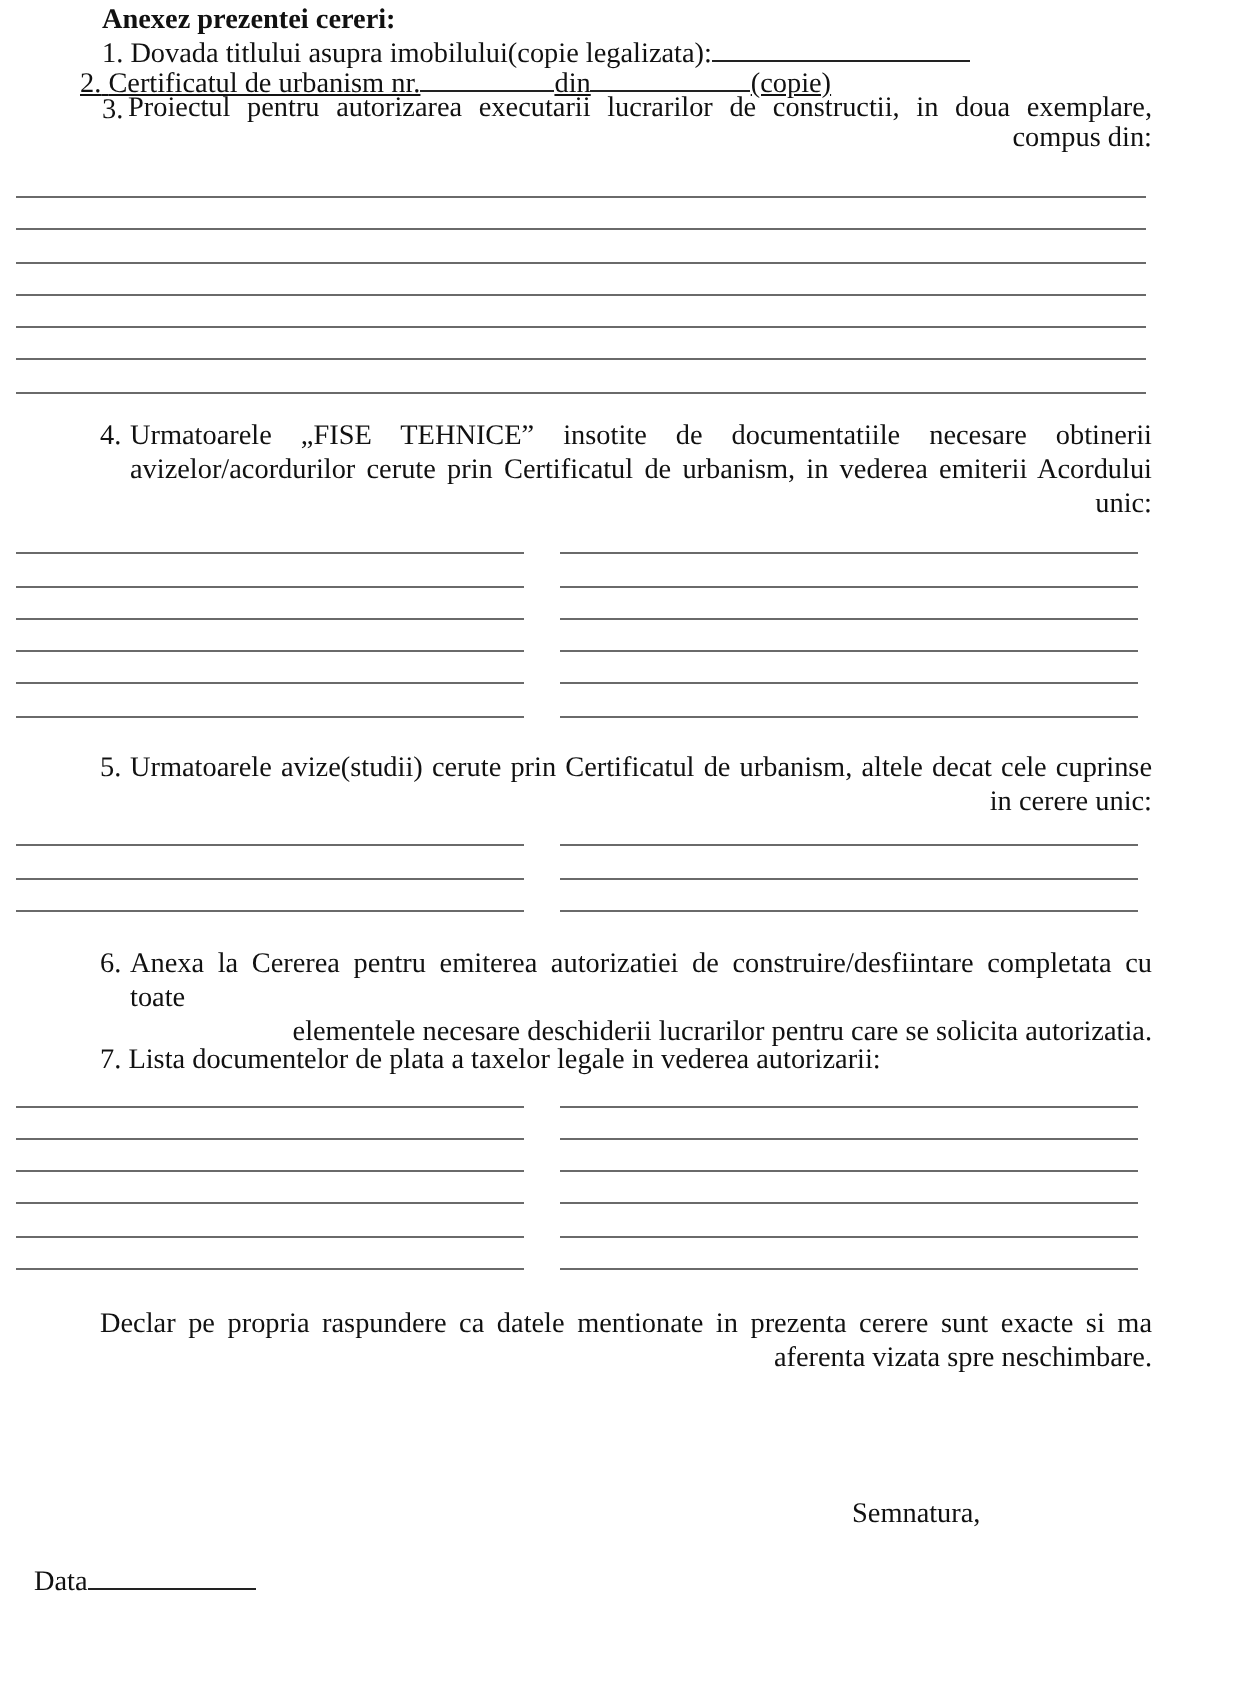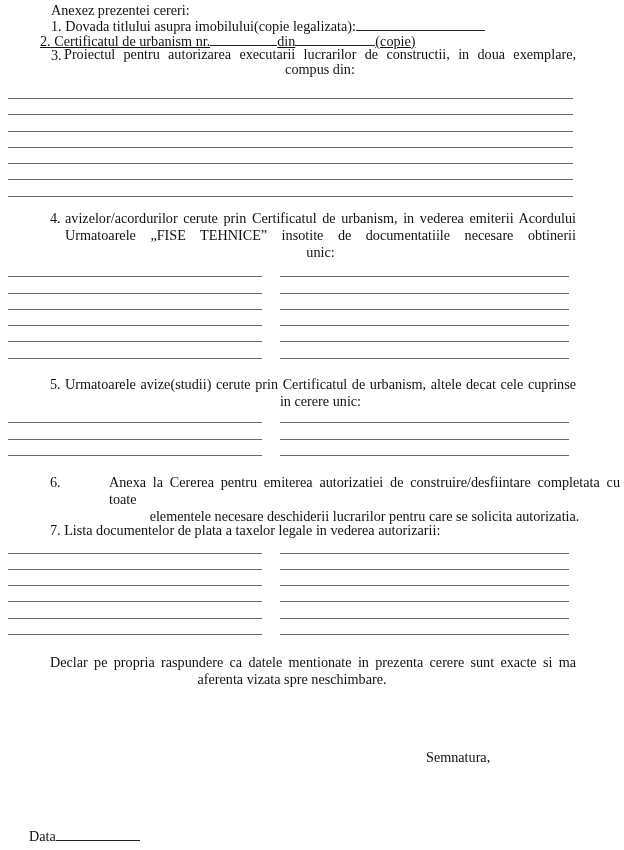--- a/index.html
+++ b/index.html
@@ -1,28 +1,28 @@
 <!DOCTYPE html>
 <html><head>
 <meta charset="utf-8">
 <style>
   html, body { margin:0; padding:0; background:#ffffff; }
   body { width:624px; height:850px; position:relative; overflow:hidden;
          font-family:"Liberation Serif", "DejaVu Serif", serif; color:#111; font-size:14.2px; }
   .t { position:absolute; white-space:nowrap; line-height:14px; }
   .para { position:absolute; line-height:16.5px; text-align:justify; }
   .jl { text-align:justify; text-align-last:justify; display:block; }
-  .ll { display:block; text-align:center; }
+  .ll { display:block; text-align:right; }
   .rule { position:absolute; height:0; border-top:1.3px solid #6a6a6a; }
   .blank { display:inline-block; border-bottom:1px solid #222; height:12px; vertical-align:baseline; }
 </style>
 </head>
 <body>
 
-<div class="t" style="left:51px;top:3px;">Anexez prezentei cereri:</div>
+<div class="t" style="left:51px;top:3px;font-weight:bold;">Anexez prezentei cereri:</div>
 
 <div class="t" style="left:51px;top:18px;">
   <span>1.</span>
   <span>Dovada titlului asupra imobilului(copie legalizata):</span><span class="blank" style="width:129px;"></span>
 </div>
 
 <div class="t" style="left:40px;top:33px;text-decoration:underline;">
   <span>2.</span>
   <span>Certificatul de urbanism nr.</span><span class="blank" style="width:67px;"></span><span>din</span><span class="blank" style="width:80px;"></span><span>(copie)</span>
 </div>
@@ -38,22 +38,22 @@
     <div class="rule" style="left: 8px; width: 565px; top: 114px;"></div>
     <div class="rule" style="left: 8px; width: 565px; top: 131px;"></div>
     <div class="rule" style="left: 8px; width: 565px; top: 147px;"></div>
     <div class="rule" style="left: 8px; width: 565px; top: 163px;"></div>
     <div class="rule" style="left: 8px; width: 565px; top: 179px;"></div>
     <div class="rule" style="left: 8px; width: 565px; top: 196px;"></div>
   </div>
 
 <div class="t" style="left:50px;top:211px;">4.</div>
 <div class="para" style="left:65px;top:210px;width:511px;line-height:17px;">
+  <span class="jl">Urmatoarele „FISE TEHNICE” insotite de documentatiile necesare obtinerii</span>
   <span class="jl">avizelor/acordurilor cerute prin Certificatul de urbanism, in vederea emiterii Acordului</span>
-  <span class="jl">Urmatoarele „FISE TEHNICE” insotite de documentatiile necesare obtinerii</span>
   <span class="ll">unic:</span>
 </div>
 <div id="lines4">
     <div class="rule" style="left: 8px; width: 254px; top: 276px;"></div>
     <div class="rule" style="left: 280px; width: 289px; top: 276px;"></div>
     <div class="rule" style="left: 8px; width: 254px; top: 293px;"></div>
     <div class="rule" style="left: 280px; width: 289px; top: 293px;"></div>
     <div class="rule" style="left: 8px; width: 254px; top: 309px;"></div>
     <div class="rule" style="left: 280px; width: 289px; top: 309px;"></div>
     <div class="rule" style="left: 8px; width: 254px; top: 325px;"></div>
@@ -72,21 +72,21 @@
 <div id="lines5">
     <div class="rule" style="left: 8px; width: 254px; top: 422px;"></div>
     <div class="rule" style="left: 280px; width: 289px; top: 422px;"></div>
     <div class="rule" style="left: 8px; width: 254px; top: 439px;"></div>
     <div class="rule" style="left: 280px; width: 289px; top: 439px;"></div>
     <div class="rule" style="left: 8px; width: 254px; top: 455px;"></div>
     <div class="rule" style="left: 280px; width: 289px; top: 455px;"></div>
   </div>
 
 <div class="t" style="left:50px;top:475px;">6.</div>
-<div class="para" style="left:65px;top:474px;width:511px;line-height:17px;margin-left:44px;">
+<div class="para" style="left:65px;top:474px;width:511px;line-height:17px;">
   <span class="jl">Anexa la Cererea pentru emiterea autorizatiei de construire/desfiintare completata cu toate</span>
   <span class="ll">elementele necesare deschiderii lucrarilor pentru care se solicita autorizatia.</span>
 </div>
 
 <div class="t" style="left:50px;top:523px;">
   <span>7.</span>
   <span>Lista documentelor de plata a taxelor legale  in vederea autorizarii:</span>
 </div>
 <div id="lines7">
     <div class="rule" style="left: 8px; width: 254px; top: 553px;"></div>
@@ -103,15 +103,15 @@
     <div class="rule" style="left: 280px; width: 289px; top: 634px;"></div>
   </div>
 
 <div class="para" style="left:8px;top:654px;width:568px;line-height:17px;">
   <span class="jl" style="padding-left:42px;">Declar pe propria raspundere ca datele mentionate in prezenta cerere sunt exacte si ma</span>
   <span class="ll">aferenta vizata spre neschimbare.</span>
 </div>
 
 <div class="t" style="left:426px;top:750px;text-align:right;">Semnatura,</div>
 
-<div class="t" style="left:29px;top:782px;margin-top:46px;">
+<div class="t" style="left:17px;top:782px;">
   <span>Data</span><span class="blank" style="width:84px;"></span>
 </div>
 
 </body></html>

